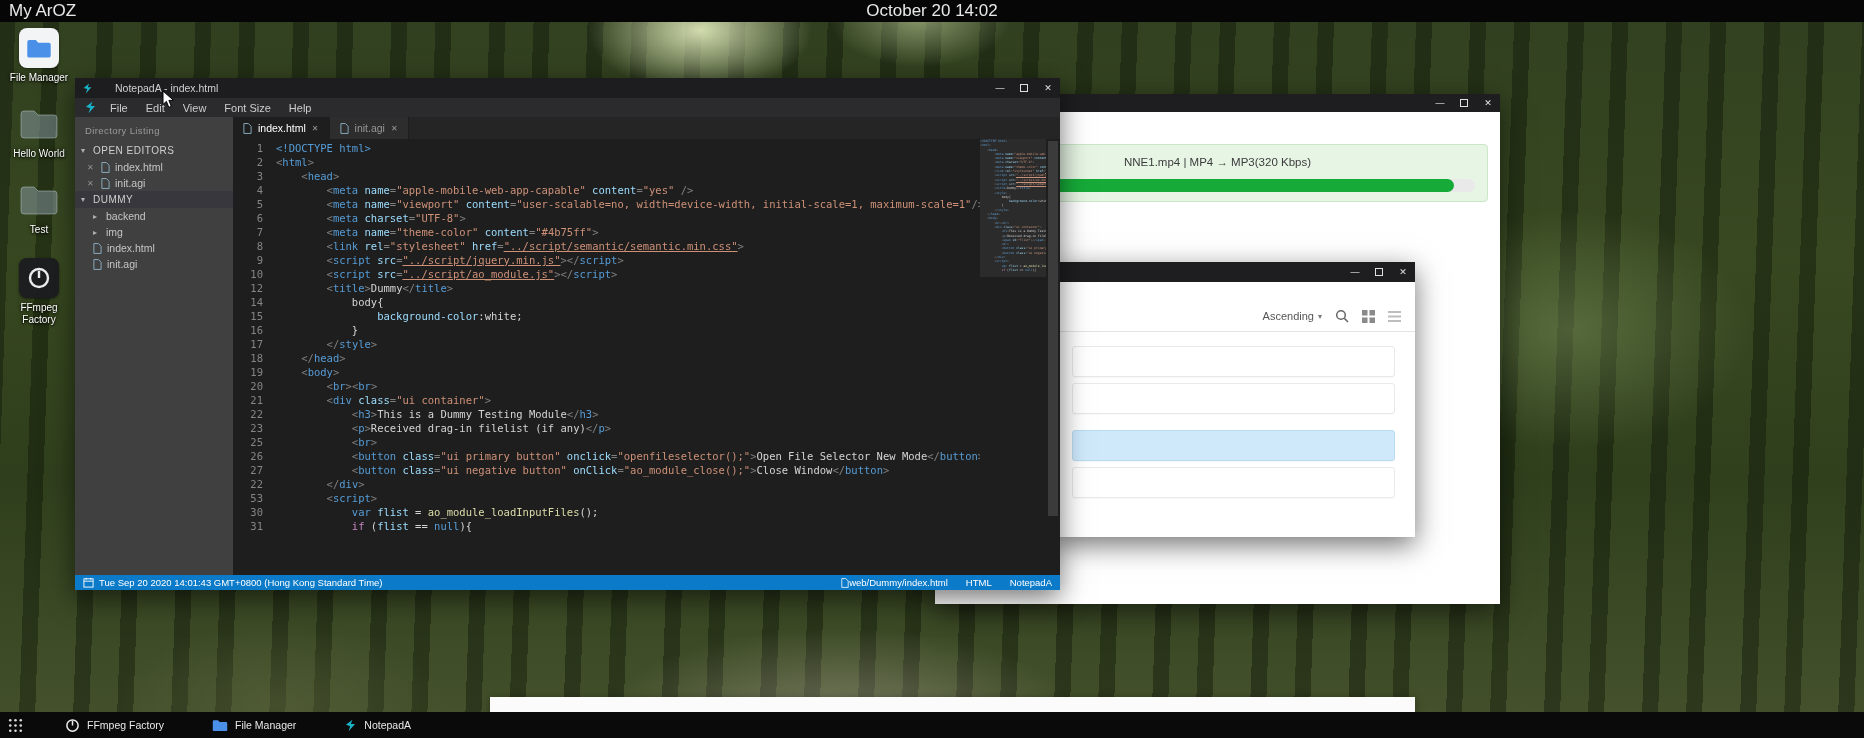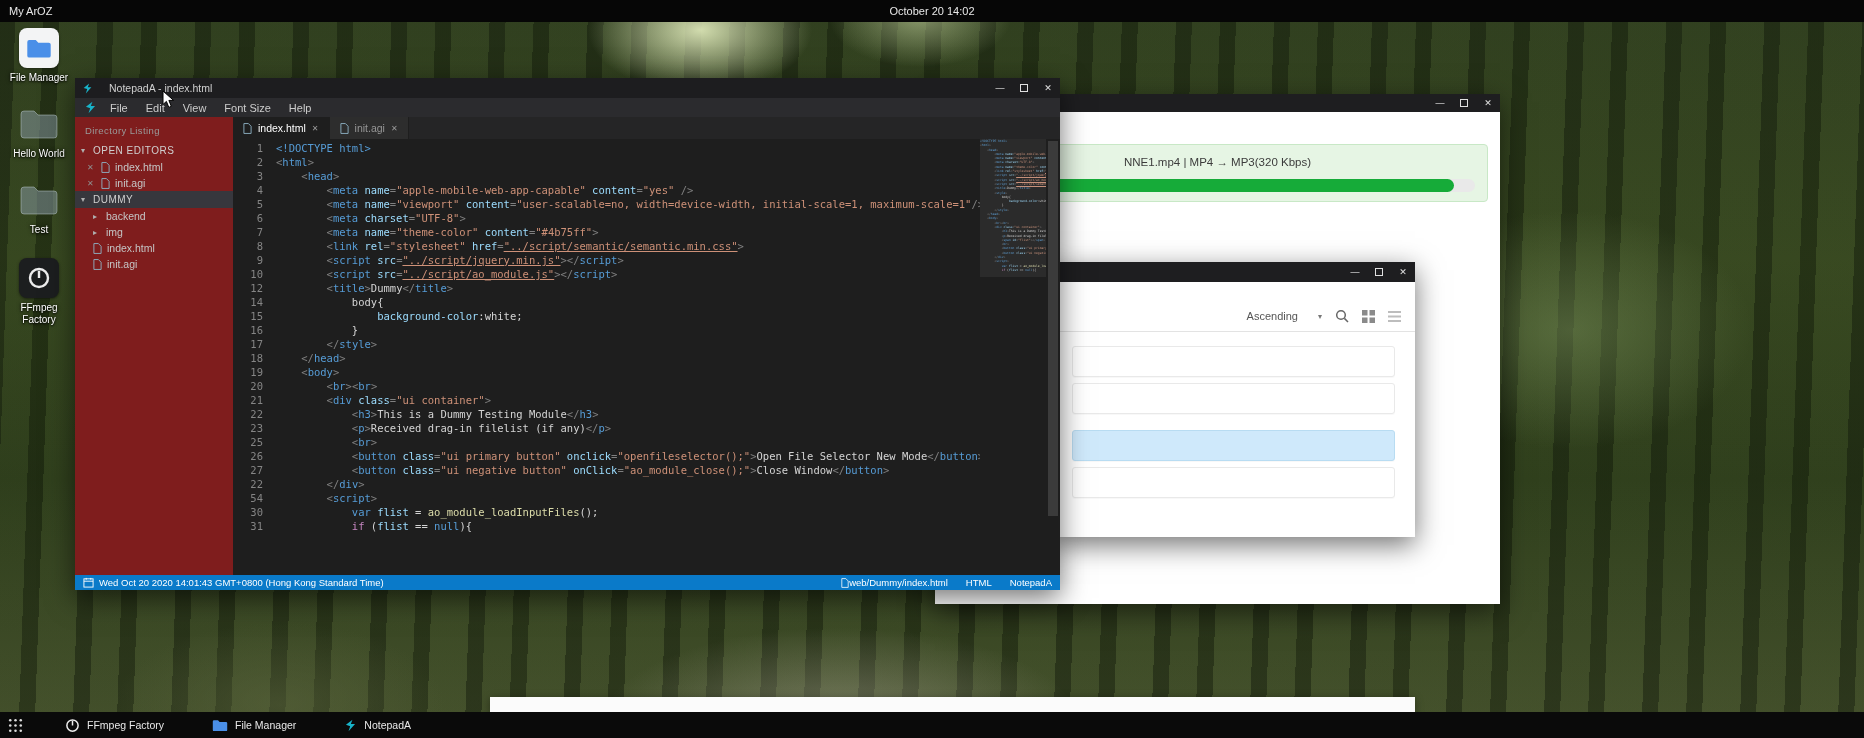--- a/index.html
+++ b/index.html
@@ -8,21 +8,21 @@
     background:
       radial-gradient(ellipse 160px 90px at 700px 30px, rgba(228,238,190,.9), rgba(228,238,190,0) 70%),
       radial-gradient(ellipse 130px 70px at 920px 18px, rgba(205,220,165,.55), transparent 70%),
       radial-gradient(ellipse 260px 170px at 1570px 330px, rgba(128,152,96,.45), transparent 70%),
       radial-gradient(ellipse 320px 130px at 840px 725px, rgba(165,162,142,.55), transparent 75%),
       radial-gradient(ellipse 220px 110px at 280px 705px, rgba(92,102,62,.5), transparent 75%),
       repeating-linear-gradient(92deg, rgba(22,30,14,.5) 0 16px, rgba(60,74,38,.16) 16px 44px, rgba(18,26,10,.45) 44px 60px, rgba(72,88,46,.14) 60px 98px),
       linear-gradient(180deg,#2e3d1e 0%,#36471f 35%,#2c3c1a 65%,#46522d 100%);
   }
   
-  .topbar{position:absolute;top:0;left:0;right:0;height:22px;background:#060606;color:#e8e8e8;display:flex;align-items:center;font-size:11px;z-index:40;}
+  .topbar{position:absolute;top:0;left:0;right:0;height:22px;background:#060606;color:#e8e8e8;display:flex;align-items:center;font-size:17px;z-index:40;}
   .topbar .sysmenu{padding-left:9px;}
   .topbar .clock{position:absolute;left:50%;transform:translateX(-50%);}
   .taskbar{position:absolute;left:0;right:0;top:712px;height:26px;background:#0a0a0a;display:flex;align-items:center;z-index:40;color:#e8e8e8;font-size:10.5px;}
   .tb-launcher{margin-left:8px;display:flex;align-items:center;cursor:pointer;}
   .tb-item{display:flex;align-items:center;gap:7px;margin-left:36px;cursor:pointer;padding:0 6px;height:100%;}
   
   .dicon{position:absolute;left:6px;width:66px;display:flex;flex-direction:column;align-items:center;cursor:pointer;z-index:2;}
   .dic-box{width:40px;height:40px;border-radius:8px;display:flex;align-items:center;justify-content:center;}
   .dic-box.white{background:#f3f4f5;box-shadow:0 1px 3px rgba(0,0,0,.4);}
   .dic-box.dark{background:#1c1e1f;box-shadow:0 1px 3px rgba(0,0,0,.5);}
@@ -38,35 +38,35 @@
   .ffwin .tbar{height:18px;}
   .ff-item{margin:32px 12px 0;background:#e6f5e4;border:1px solid #c8e8c6;border-radius:4px;padding:11px 12px 9px;}
   .ff-task{text-align:center;font-size:11.5px;color:#3c3c3c;}
   .ff-track{margin-top:11px;height:13px;background:#e9e9e9;border-radius:7px;overflow:hidden;}
   .ff-fill{height:100%;background:#16ab39;border-radius:7px;}
   
   .fswin{left:1052px;top:262px;width:363px;height:275px;background:#ffffff;z-index:6;}
   .fswin .tbar{height:20px;}
   .fs-toolbar{position:relative;height:50px;border-bottom:1px solid #e3e3e3;background:#fff;}
   .fs-tools{position:absolute;right:14px;bottom:8px;display:flex;align-items:center;gap:13px;color:#555;font-size:11px;}
-  .fs-sort{display:flex;align-items:center;gap:20px;cursor:pointer;}
+  .fs-sort{display:flex;align-items:center;gap:4px;cursor:pointer;}
   .fs-caret{font-size:8px;color:#777;}
   .fs-body{padding:14px 20px;}
   .frow{height:31px;background:#fff;border:1px solid #e9e9e9;border-radius:3px;margin-bottom:6px;box-shadow:0 1px 1px rgba(0,0,0,.03);}
   .frow.sel{background:#cfe9fb;border-color:#b8dcf2;margin-top:16px;}
   
   .winstrip{position:absolute;left:490px;top:697px;width:925px;height:16px;background:#fbfbfb;box-shadow:0 2px 8px rgba(0,0,0,.4);z-index:4;}
   
   .npwin{left:75px;top:78px;width:985px;height:512px;background:#1e1e1e;z-index:10;display:flex;flex-direction:column;}
   .np-titlebar{height:20px;display:flex;align-items:center;background:#1d1d1f;color:#cfcfcf;font-size:10.5px;padding-left:7px;flex:none;}
-  .np-title{margin-left:16px;}
+  .np-title{margin-left:22px;}
   .np-menubar{height:19px;background:#2b2b2e;display:flex;align-items:center;color:#cccccc;font-size:11px;flex:none;padding-left:5px;}
   .np-menu{padding:0 9px;height:100%;display:flex;align-items:center;cursor:pointer;}
   .np-body{flex:1;display:flex;min-height:0;}
-  .np-sidebar{width:158px;background:#7f1d1d;color:#cccccc;font-size:10.5px;flex:none;overflow:hidden;}
+  .np-sidebar{width:158px;background:#404040;color:#cccccc;font-size:10.5px;flex:none;overflow:hidden;}
   .sb-head{color:#9a9a9a;font-size:9.5px;padding:8px 10px 6px;letter-spacing:.4px;}
   .sb-sec{display:flex;align-items:center;gap:4px;padding:3px 6px;font-size:10px;color:#d0d0d0;letter-spacing:.5px;cursor:pointer;}
   .sb-sec.hl{background:#37373d;}
   .chev{font-size:8px;color:#b0b0b0;width:8px;display:inline-block;}
   .sb-item{display:flex;align-items:center;gap:5px;padding:2px 6px 2px 12px;cursor:pointer;color:#c5c5c5;}
   .sb-item .xbtn{color:#8f8f8f;font-size:8px;width:9px;}
   .sb-item.tree{padding-left:18px;}
   .fico{display:inline-flex;align-items:center;}
   .np-editor{flex:1;display:flex;flex-direction:column;min-width:0;background:#1e1e1e;}
   .np-tabs{height:22px;background:#252526;display:flex;flex:none;}
@@ -325,21 +325,21 @@
               <div class="cl"><span class="ln">18</span><span class="ct"><span class="tk-x">    </span><span class="tk-p">&lt;/</span><span class="tk-t">head</span><span class="tk-p">&gt;</span></span></div>
               <div class="cl"><span class="ln">19</span><span class="ct"><span class="tk-x">    </span><span class="tk-p">&lt;</span><span class="tk-t">body</span><span class="tk-p">&gt;</span></span></div>
               <div class="cl"><span class="ln">20</span><span class="ct"><span class="tk-x">        </span><span class="tk-p">&lt;</span><span class="tk-t">br</span><span class="tk-p">&gt;&lt;</span><span class="tk-t">br</span><span class="tk-p">&gt;</span></span></div>
               <div class="cl"><span class="ln">21</span><span class="ct"><span class="tk-x">        </span><span class="tk-p">&lt;</span><span class="tk-t">div </span><span class="tk-a">class</span><span class="tk-p">=</span><span class="tk-s">"ui container"</span><span class="tk-p">&gt;</span></span></div>
               <div class="cl"><span class="ln">22</span><span class="ct"><span class="tk-x">            </span><span class="tk-p">&lt;</span><span class="tk-t">h3</span><span class="tk-p">&gt;</span><span class="tk-x">This is a Dummy Testing Module</span><span class="tk-p">&lt;/</span><span class="tk-t">h3</span><span class="tk-p">&gt;</span></span></div>
               <div class="cl"><span class="ln">23</span><span class="ct"><span class="tk-x">            </span><span class="tk-p">&lt;</span><span class="tk-t">p</span><span class="tk-p">&gt;</span><span class="tk-x">Received drag-in filelist (if any)</span><span class="tk-p">&lt;/</span><span class="tk-t">p</span><span class="tk-p">&gt;</span></span></div>
               <div class="cl"><span class="ln">25</span><span class="ct"><span class="tk-x">            </span><span class="tk-p">&lt;</span><span class="tk-t">br</span><span class="tk-p">&gt;</span></span></div>
               <div class="cl"><span class="ln">26</span><span class="ct"><span class="tk-x">            </span><span class="tk-p">&lt;</span><span class="tk-t">button </span><span class="tk-a">class</span><span class="tk-p">=</span><span class="tk-s">"ui primary button" </span><span class="tk-a">onclick</span><span class="tk-p">=</span><span class="tk-s">"openfileselector();"</span><span class="tk-p">&gt;</span><span class="tk-x">Open File Selector New Mode</span><span class="tk-p">&lt;/</span><span class="tk-t">button</span><span class="tk-p">&gt;</span></span></div>
               <div class="cl"><span class="ln">27</span><span class="ct"><span class="tk-x">            </span><span class="tk-p">&lt;</span><span class="tk-t">button </span><span class="tk-a">class</span><span class="tk-p">=</span><span class="tk-s">"ui negative button" </span><span class="tk-a">onClick</span><span class="tk-p">=</span><span class="tk-s">"ao_module_close();"</span><span class="tk-p">&gt;</span><span class="tk-x">Close Window</span><span class="tk-p">&lt;/</span><span class="tk-t">button</span><span class="tk-p">&gt;</span></span></div>
               <div class="cl"><span class="ln">22</span><span class="ct"><span class="tk-x">        </span><span class="tk-p">&lt;/</span><span class="tk-t">div</span><span class="tk-p">&gt;</span></span></div>
-              <div class="cl"><span class="ln">54</span><span class="ct"><span class="tk-x">        </span><span class="tk-p">&lt;</span><span class="tk-t">script</span><span class="tk-p">&gt;</span></span></div>
+              <div class="cl"><span class="ln">53</span><span class="ct"><span class="tk-x">        </span><span class="tk-p">&lt;</span><span class="tk-t">script</span><span class="tk-p">&gt;</span></span></div>
               <div class="cl"><span class="ln">30</span><span class="ct"><span class="tk-x">            </span><span class="tk-k">var</span><span class="tk-x"> </span><span class="tk-v">flist</span><span class="tk-x"> = </span><span class="tk-f">ao_module_loadInputFiles</span><span class="tk-x">();</span></span></div>
               <div class="cl"><span class="ln">31</span><span class="ct"><span class="tk-x">            </span><span class="tk-w">if</span><span class="tk-x"> (</span><span class="tk-v">flist</span><span class="tk-x"> == </span><span class="tk-k">null</span><span class="tk-x">){</span></span></div>
             </div>
           <div class="np-minimap">
             <div class="mm-inner"><div class="cl"><span class="ct"><span class="tk-t">&lt;!DOCTYPE html&gt;</span></span></div><div class="cl"><span class="ct"><span class="tk-p">&lt;</span><span class="tk-t">html</span><span class="tk-p">&gt;</span></span></div><div class="cl"><span class="ct"><span class="tk-x">    </span><span class="tk-p">&lt;</span><span class="tk-t">head</span><span class="tk-p">&gt;</span></span></div><div class="cl"><span class="ct"><span class="tk-x">        </span><span class="tk-p">&lt;</span><span class="tk-t">meta </span><span class="tk-a">name</span><span class="tk-p">=</span><span class="tk-s">"apple-mobile-web-app-capable" </span></span></div><div class="cl"><span class="ct"><span class="tk-x">        </span><span class="tk-p">&lt;</span><span class="tk-t">meta </span><span class="tk-a">name</span><span class="tk-p">=</span><span class="tk-s">"viewport" </span><span class="tk-a">content</span></span></div><div class="cl"><span class="ct"><span class="tk-x">        </span><span class="tk-p">&lt;</span><span class="tk-t">meta </span><span class="tk-a">charset</span><span class="tk-p">=</span><span class="tk-s">"UTF-8"</span><span class="tk-p">&gt;</span></span></div><div class="cl"><span class="ct"><span class="tk-x">        </span><span class="tk-p">&lt;</span><span class="tk-t">meta </span><span class="tk-a">name</span><span class="tk-p">=</span><span class="tk-s">"theme-color" </span><span class="tk-a">content</span></span></div><div class="cl"><span class="ct"><span class="tk-x">        </span><span class="tk-p">&lt;</span><span class="tk-t">link </span><span class="tk-a">rel</span><span class="tk-p">=</span><span class="tk-s">"stylesheet" </span><span class="tk-a">href</span><span class="tk-p">=</span><span class="tk-u">"../script/semantic/semantic.min.css"</span></span></div><div class="cl"><span class="ct"><span class="tk-x">        </span><span class="tk-p">&lt;</span><span class="tk-t">script </span><span class="tk-a">src</span><span class="tk-p">=</span><span class="tk-u">"../script/jquery.min.js"</span></span></div><div class="cl"><span class="ct"><span class="tk-x">        </span><span class="tk-p">&lt;</span><span class="tk-t">script </span><span class="tk-a">src</span><span class="tk-p">=</span><span class="tk-u">"../script/ao_module.js"</span></span></div><div class="cl"><span class="ct"><span class="tk-x">        </span><span class="tk-p">&lt;</span><span class="tk-t">script </span><span class="tk-a">src</span><span class="tk-p">=</span><span class="tk-u">"../script/semantic/semantic.min.js"</span></span></div><div class="cl"><span class="ct"><span class="tk-x">        </span><span class="tk-p">&lt;</span><span class="tk-t">title</span><span class="tk-p">&gt;</span><span class="tk-x">Dummy</span><span class="tk-p">&lt;/</span><span class="tk-t">title</span><span class="tk-p">&gt;</span></span></div><div class="cl"><span class="ct"><span class="tk-x">        </span><span class="tk-p">&lt;</span><span class="tk-t">style</span><span class="tk-p">&gt;</span></span></div><div class="cl"><span class="ct"><span class="tk-x">            body{</span></span></div><div class="cl"><span class="ct"><span class="tk-x">                </span><span class="tk-a">background-color</span><span class="tk-x">:white;</span></span></div><div class="cl"><span class="ct"><span class="tk-x">            }</span></span></div><div class="cl"><span class="ct"><span class="tk-x">        </span><span class="tk-p">&lt;/</span><span class="tk-t">style</span><span class="tk-p">&gt;</span></span></div><div class="cl"><span class="ct"><span class="tk-x">    </span><span class="tk-p">&lt;/</span><span class="tk-t">head</span><span class="tk-p">&gt;</span></span></div><div class="cl"><span class="ct"><span class="tk-x">    </span><span class="tk-p">&lt;</span><span class="tk-t">body</span><span class="tk-p">&gt;</span></span></div><div class="cl"><span class="ct"><span class="tk-x">        </span><span class="tk-p">&lt;</span><span class="tk-t">br</span><span class="tk-p">&gt;&lt;</span><span class="tk-t">br</span><span class="tk-p">&gt;</span></span></div><div class="cl"><span class="ct"><span class="tk-x">        </span><span class="tk-p">&lt;</span><span class="tk-t">div </span><span class="tk-a">class</span><span class="tk-p">=</span><span class="tk-s">"ui container"</span><span class="tk-p">&gt;</span></span></div><div class="cl"><span class="ct"><span class="tk-x">            </span><span class="tk-p">&lt;</span><span class="tk-t">h3</span><span class="tk-p">&gt;</span><span class="tk-x">This is a Dummy Testing Module</span></span></div><div class="cl"><span class="ct"><span class="tk-x">            </span><span class="tk-p">&lt;</span><span class="tk-t">p</span><span class="tk-p">&gt;</span><span class="tk-x">Received drag-in filelist (if any)</span></span></div><div class="cl"><span class="ct"><span class="tk-x">            </span><span class="tk-p">&lt;</span><span class="tk-t">span </span><span class="tk-a">id</span><span class="tk-p">=</span><span class="tk-s">"flist"</span><span class="tk-p">&gt;&lt;/</span><span class="tk-t">span</span><span class="tk-p">&gt;</span></span></div><div class="cl"><span class="ct"><span class="tk-x">            </span><span class="tk-p">&lt;</span><span class="tk-t">br</span><span class="tk-p">&gt;</span></span></div><div class="cl"><span class="ct"><span class="tk-x">            </span><span class="tk-p">&lt;</span><span class="tk-t">button </span><span class="tk-a">class</span><span class="tk-p">=</span><span class="tk-s">"ui primary button" </span></span></div><div class="cl"><span class="ct"><span class="tk-x">            </span><span class="tk-p">&lt;</span><span class="tk-t">button </span><span class="tk-a">class</span><span class="tk-p">=</span><span class="tk-s">"ui negative button" </span></span></div><div class="cl"><span class="ct"><span class="tk-x">        </span><span class="tk-p">&lt;/</span><span class="tk-t">div</span><span class="tk-p">&gt;</span></span></div><div class="cl"><span class="ct"><span class="tk-x">        </span><span class="tk-p">&lt;</span><span class="tk-t">script</span><span class="tk-p">&gt;</span></span></div><div class="cl"><span class="ct"><span class="tk-x">            </span><span class="tk-k">var</span><span class="tk-x"> </span><span class="tk-v">flist</span><span class="tk-x"> = </span><span class="tk-f">ao_module_loadInputFiles</span></span></div><div class="cl"><span class="ct"><span class="tk-x">            </span><span class="tk-w">if</span><span class="tk-x"> (</span><span class="tk-v">flist</span><span class="tk-x"> == </span><span class="tk-k">null</span><span class="tk-x">){</span></span></div></div>
             <div class="mm-viewport"></div>
           </div>
           <div class="np-scroll">
               <div class="thumb"></div>
             </div>
@@ -349,21 +349,21 @@
     <div class="np-status">
       <span class="st-left">
         <span>
             <svg width="11" height="11" viewBox="0 0 12 12">
               <rect x="1" y="2" width="10" height="9" fill="none" stroke="#fff"></rect>
               <line x1="1" y1="4.6" x2="11" y2="4.6" stroke="#fff"></line>
               <line x1="3.5" y1="1" x2="3.5" y2="3" stroke="#fff"></line>
               <line x1="8.5" y1="1" x2="8.5" y2="3" stroke="#fff"></line>
             </svg>
           </span>
-        <span>Wed Oct 20 2020 14:01:43 GMT+0800 (Hong Kong Standard Time)</span>
+        <span>Tue Sep 20 2020 14:01:43 GMT+0800 (Hong Kong Standard Time)</span>
       </span>
       <span class="st-right">
         <span>
             <svg width="8" height="10" viewBox="0 0 10 12">
               <path d="M1 .5h5l3 3V11.5H1z" fill="none" stroke="#fff"></path>
             </svg>
           </span>
         <span>web/Dummy/index.html</span>
         <span class="st-gap">HTML</span>
         <span class="st-gap">NotepadA</span>

